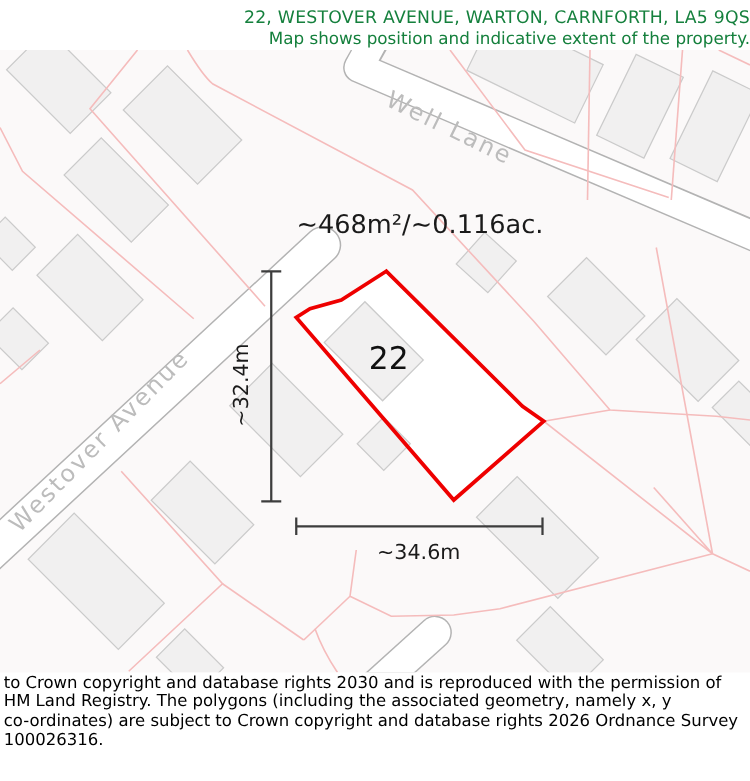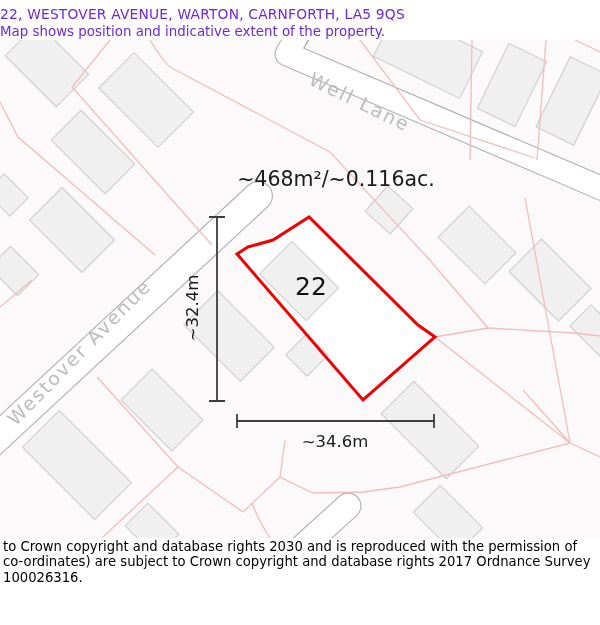--- a/index.html
+++ b/index.html
@@ -4,21 +4,21 @@
 <style>
   html,body{margin:0;padding:0;background:#ffffff;}
   .page{
     position:relative;
     width:600px;height:625px;
     background:#ffffff;
     font-family:"DejaVu Sans","Liberation Sans",sans-serif;
     overflow:hidden;
   }
   .header{
-    position:absolute;top:0;left:0;width:600px;text-align:left;color:#6d28d9;
+    position:absolute;top:0;left:0;width:600px;text-align:right;color:#15803d;
   }
   .header .title{
     margin-top:6px;font-size:13.8px;line-height:17px;letter-spacing:.2px;
   }
   .header .subtitle{
     font-size:13.4px;line-height:17px;
   }
   .map{
     position:absolute;top:40px;left:0;width:600px;height:498px;
     background:#fbf9f9;overflow:hidden;
@@ -127,17 +127,18 @@
         <text class="area-label" x="336" y="146" text-anchor="middle">~468m²/~0.116ac.</text>
         <text class="plot-label" x="311" y="255" text-anchor="middle">22</text>
         <text class="dim-label" text-anchor="middle" transform="translate(198,268) rotate(-90)">~32.4m</text>
         <text class="dim-label" x="335" y="407" text-anchor="middle">~34.6m</text>
       </g>
     </svg>
   </div>
 
   <div class="footer">
     <div>to Crown copyright and database rights 2030 and is reproduced with the permission of</div>
-    <div>co-ordinates) are subject to Crown copyright and database rights 2017 Ordnance Survey</div>
+    <div>HM Land Registry. The polygons (including the associated geometry, namely x, y</div>
+    <div>co-ordinates) are subject to Crown copyright and database rights 2026 Ordnance Survey</div>
     <div>100026316.</div>
   </div>
 
 </div>
 
 </body></html>

